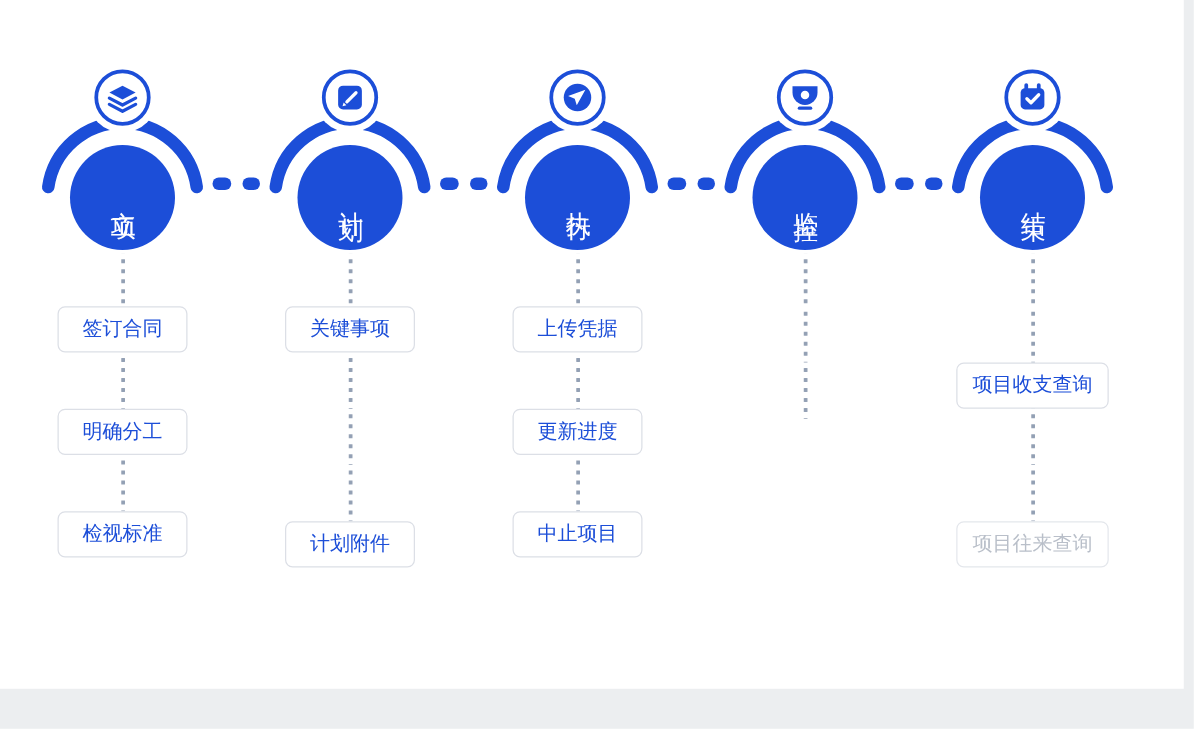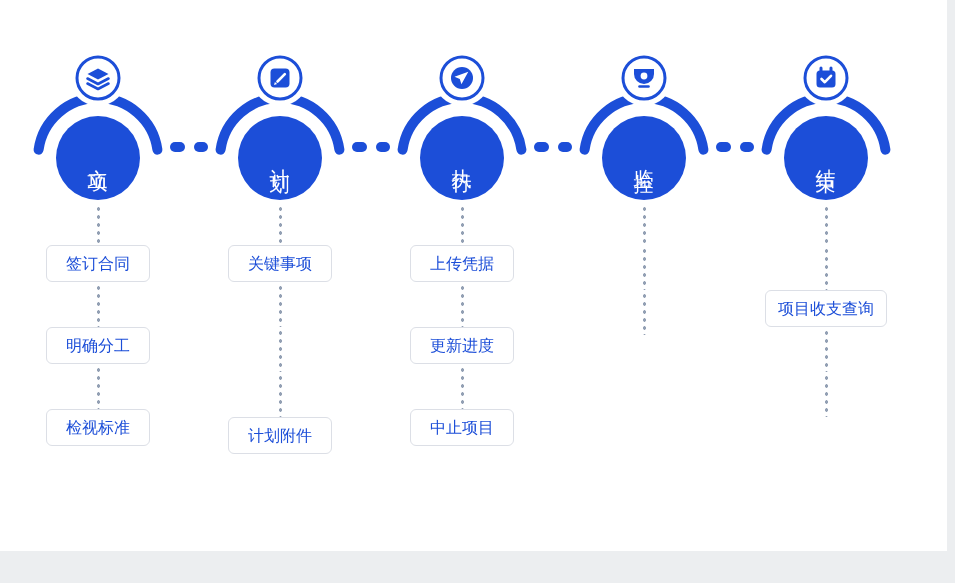--- a/index.html
+++ b/index.html
@@ -173,17 +173,18 @@
           </svg>
           <div class="stage-label">
               <span>结束</span>
             </div>
         </div>
         <div class="v-dots first"></div>
         <div class="v-dots"></div>
         <div class="item-box">项目收支查询</div>
         <div class="v-dots"></div>
         <div class="v-dots"></div>
+        <div class="item-box disabled">项目往来查询</div>
       </div>
 
     </div>
   </div>
 </div>
 
 </body></html>

